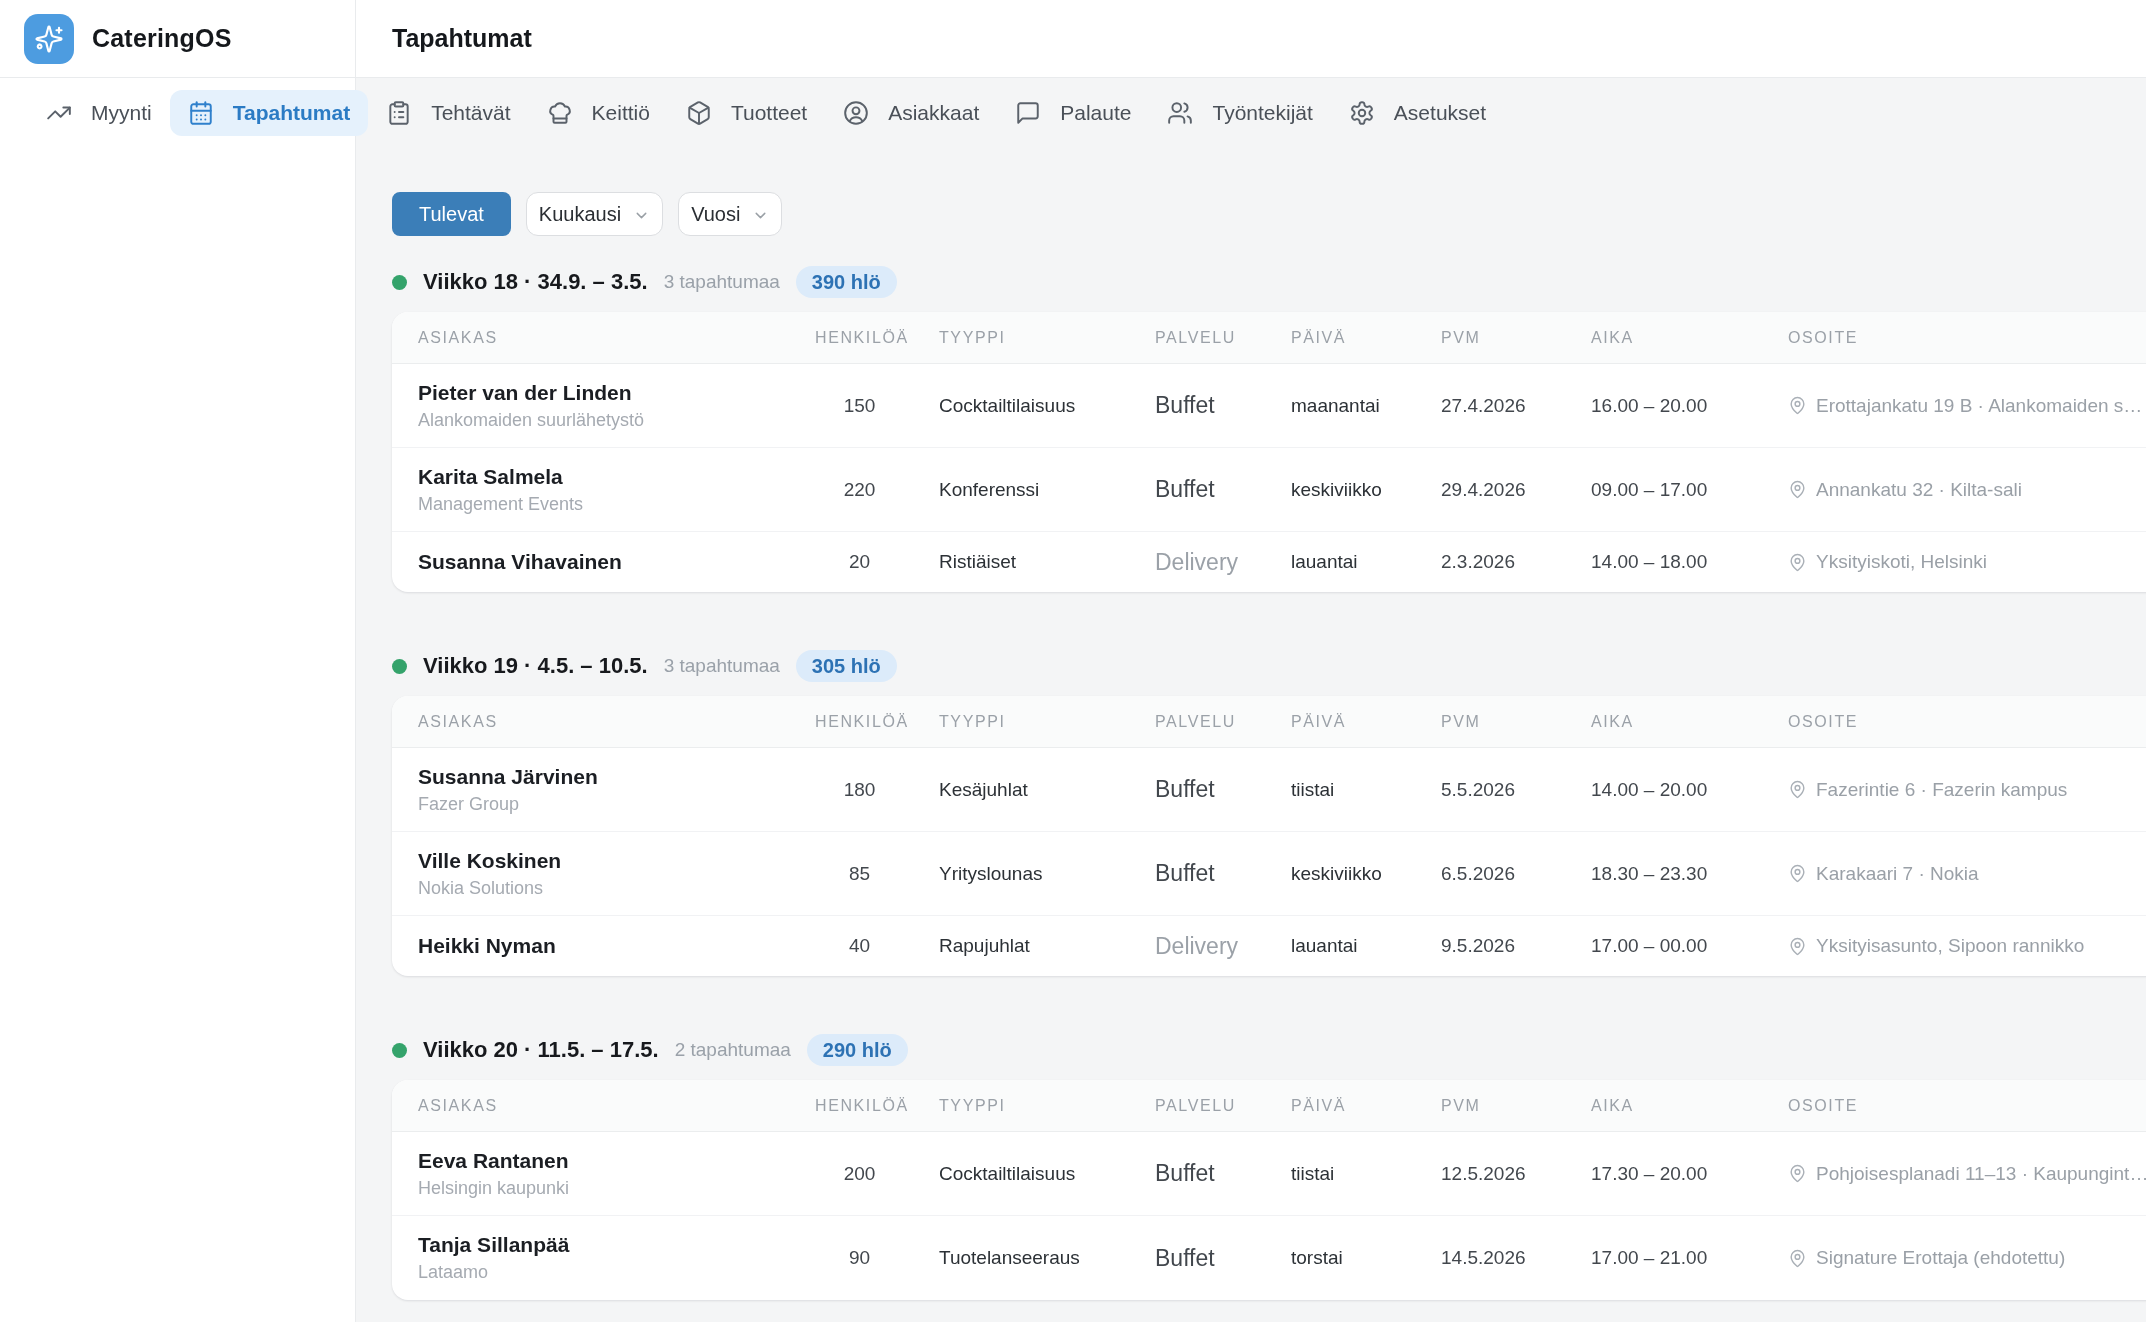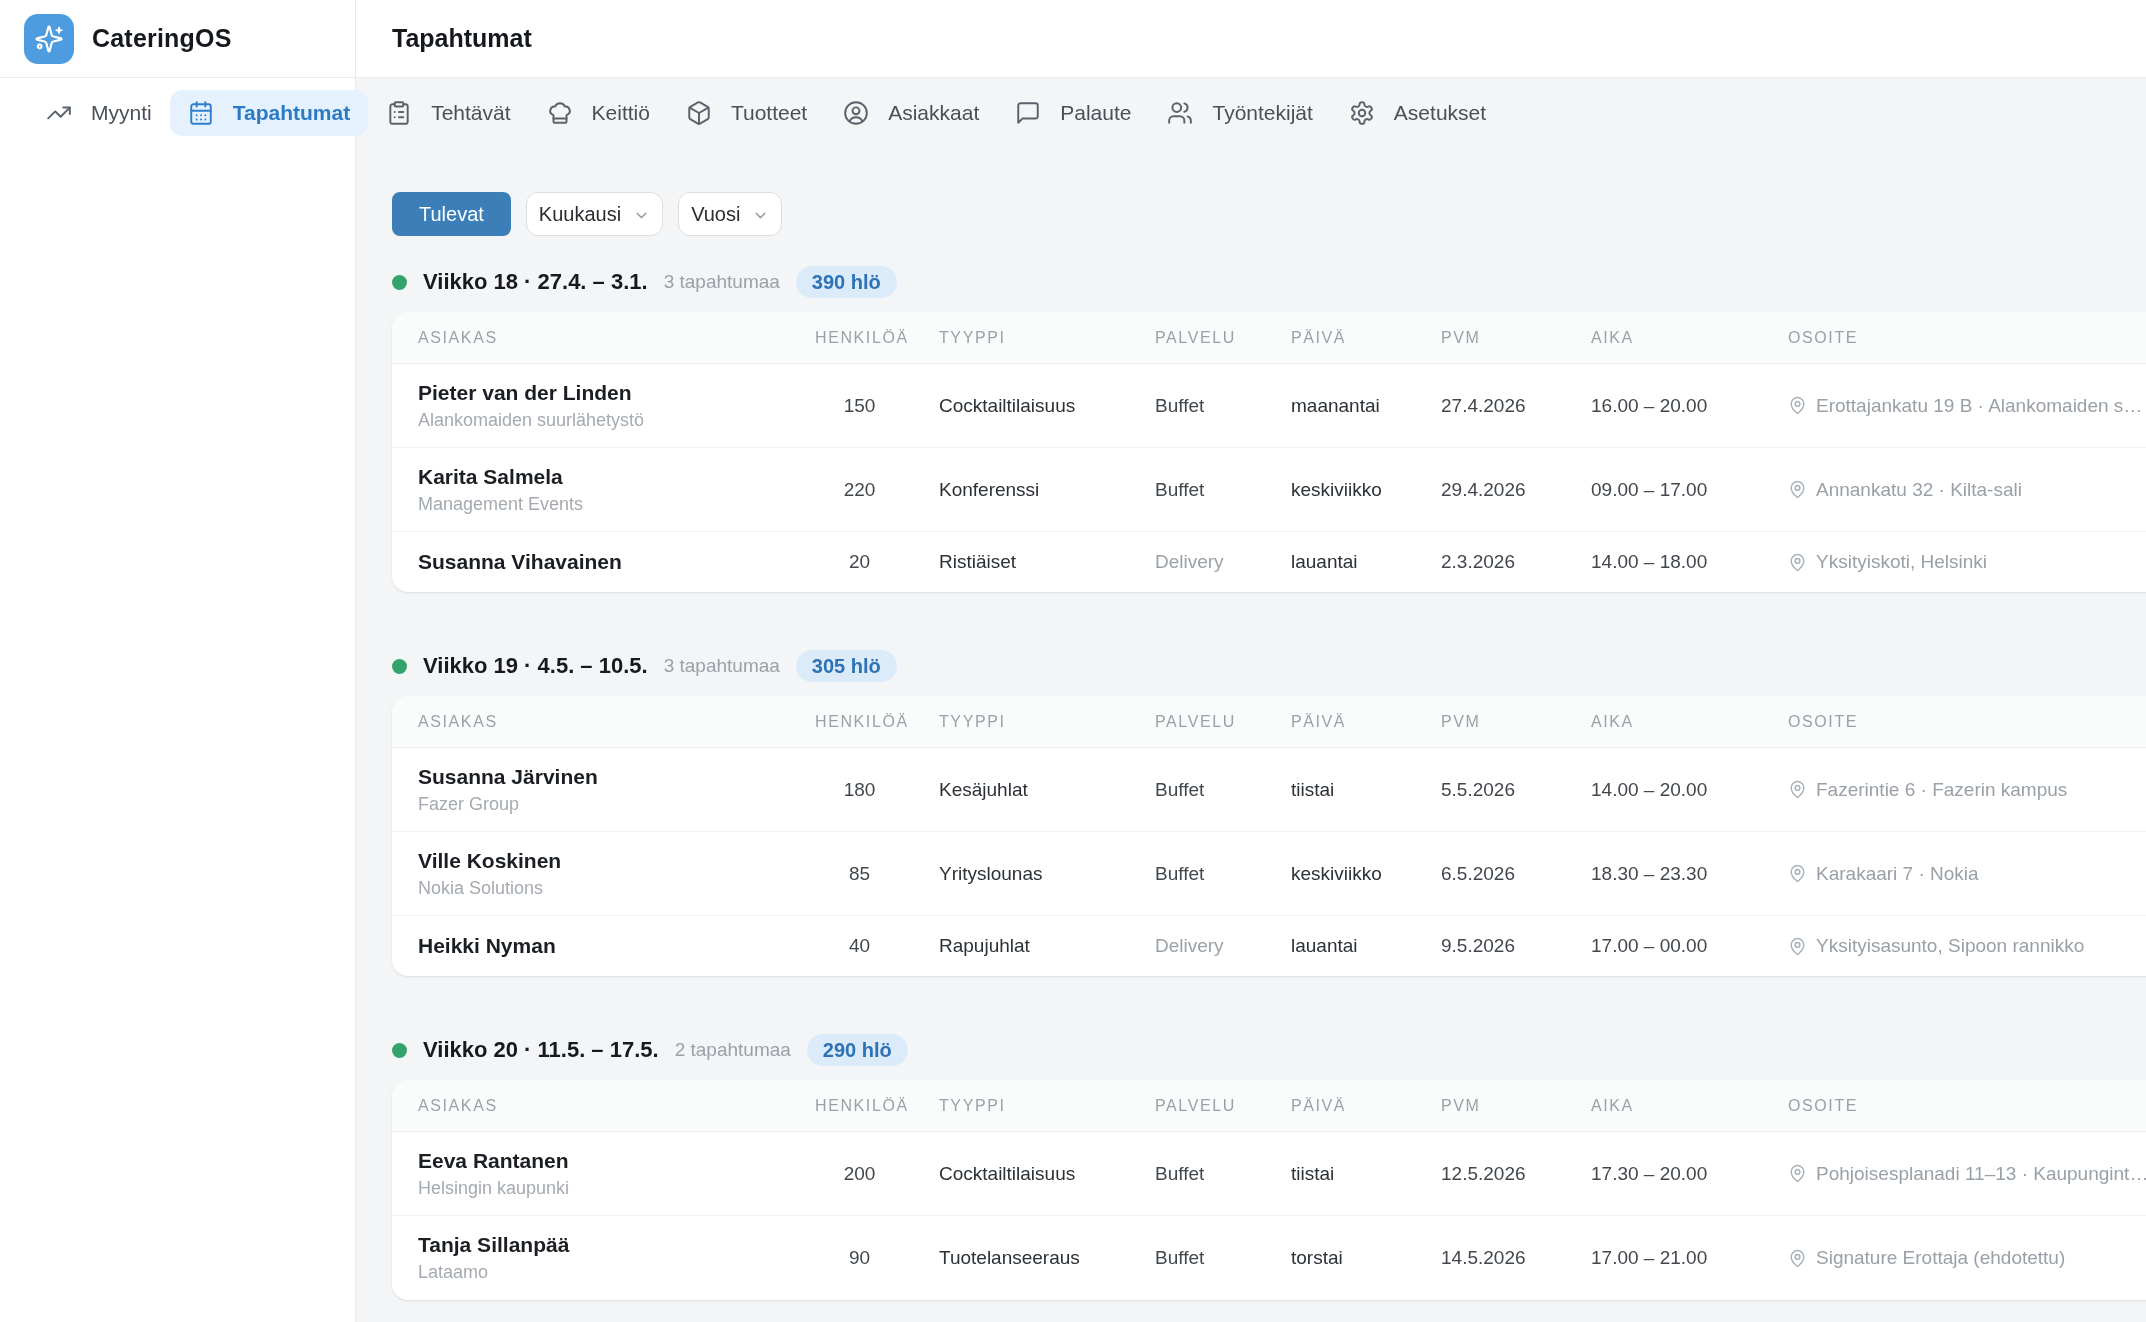--- a/index.html
+++ b/index.html
@@ -83,21 +83,21 @@
   .thead > div:nth-child(2) { padding-left:7px; }
   .tbody .trow { border-bottom:1px solid #f1f2f4; cursor:pointer; }
   .tbody .trow:last-child { border-bottom:none; }
   .trow.two-line { height:84px; }
   .trow.one-line { height:60px; }
   .cell-client { display:flex; flex-direction:column; gap:5px; }
   .client-name { font-size:21px; font-weight:600; color:#1b1e23; }
   .client-org { font-size:18px; color:#a5aab1; }
   .cell-people { font-size:19px; color:#42474d; text-align:center; padding-right:28px; }
   .cell-type { font-size:19px; color:#2c3136; }
-  .cell-service { font-size:19px; color:#42474d; }
+  .cell-service { font-size:23px; color:#42474d; }
   .cell-service.muted { color:#9ba1a8; }
   .cell-day { font-size:19px; color:#2c3136; }
   .cell-date, .cell-time { font-size:19px; color:#42474d; }
   .cell-addr { display:flex; align-items:center; gap:9px; color:#9aa0a7; font-size:19px; min-width:0; }
   .cell-addr .pin { color:#aab0b7; display:flex; flex:0 0 auto; }
   .cell-addr span { white-space:nowrap; overflow:hidden; text-overflow:ellipsis; max-width:334px; }
   svg { display:block; }
 </style>
 </head>
 <body>
@@ -239,21 +239,21 @@
               <path d="m6 9 6 6 6-6"></path>
             </svg>
         </span>
       </button>
     </div>
 
     <div id="weeks-root">
   <section class="section">
     <div class="section-header">
       <span class="dot"></span>
-      <span class="week-title">Viikko 18 · 27.4. – 3.1.</span>
+      <span class="week-title">Viikko 18 · 34.9. – 3.5.</span>
       <span class="week-count">3 tapahtumaa</span>
       <span class="week-badge">390 hlö</span>
     </div>
     <div class="card">
       <div class="trow thead">
         <div>ASIAKAS</div>
         <div>HENKILÖÄ</div>
         <div>TYYPPI</div>
         <div>PALVELU</div>
         <div>PÄIVÄ</div>

